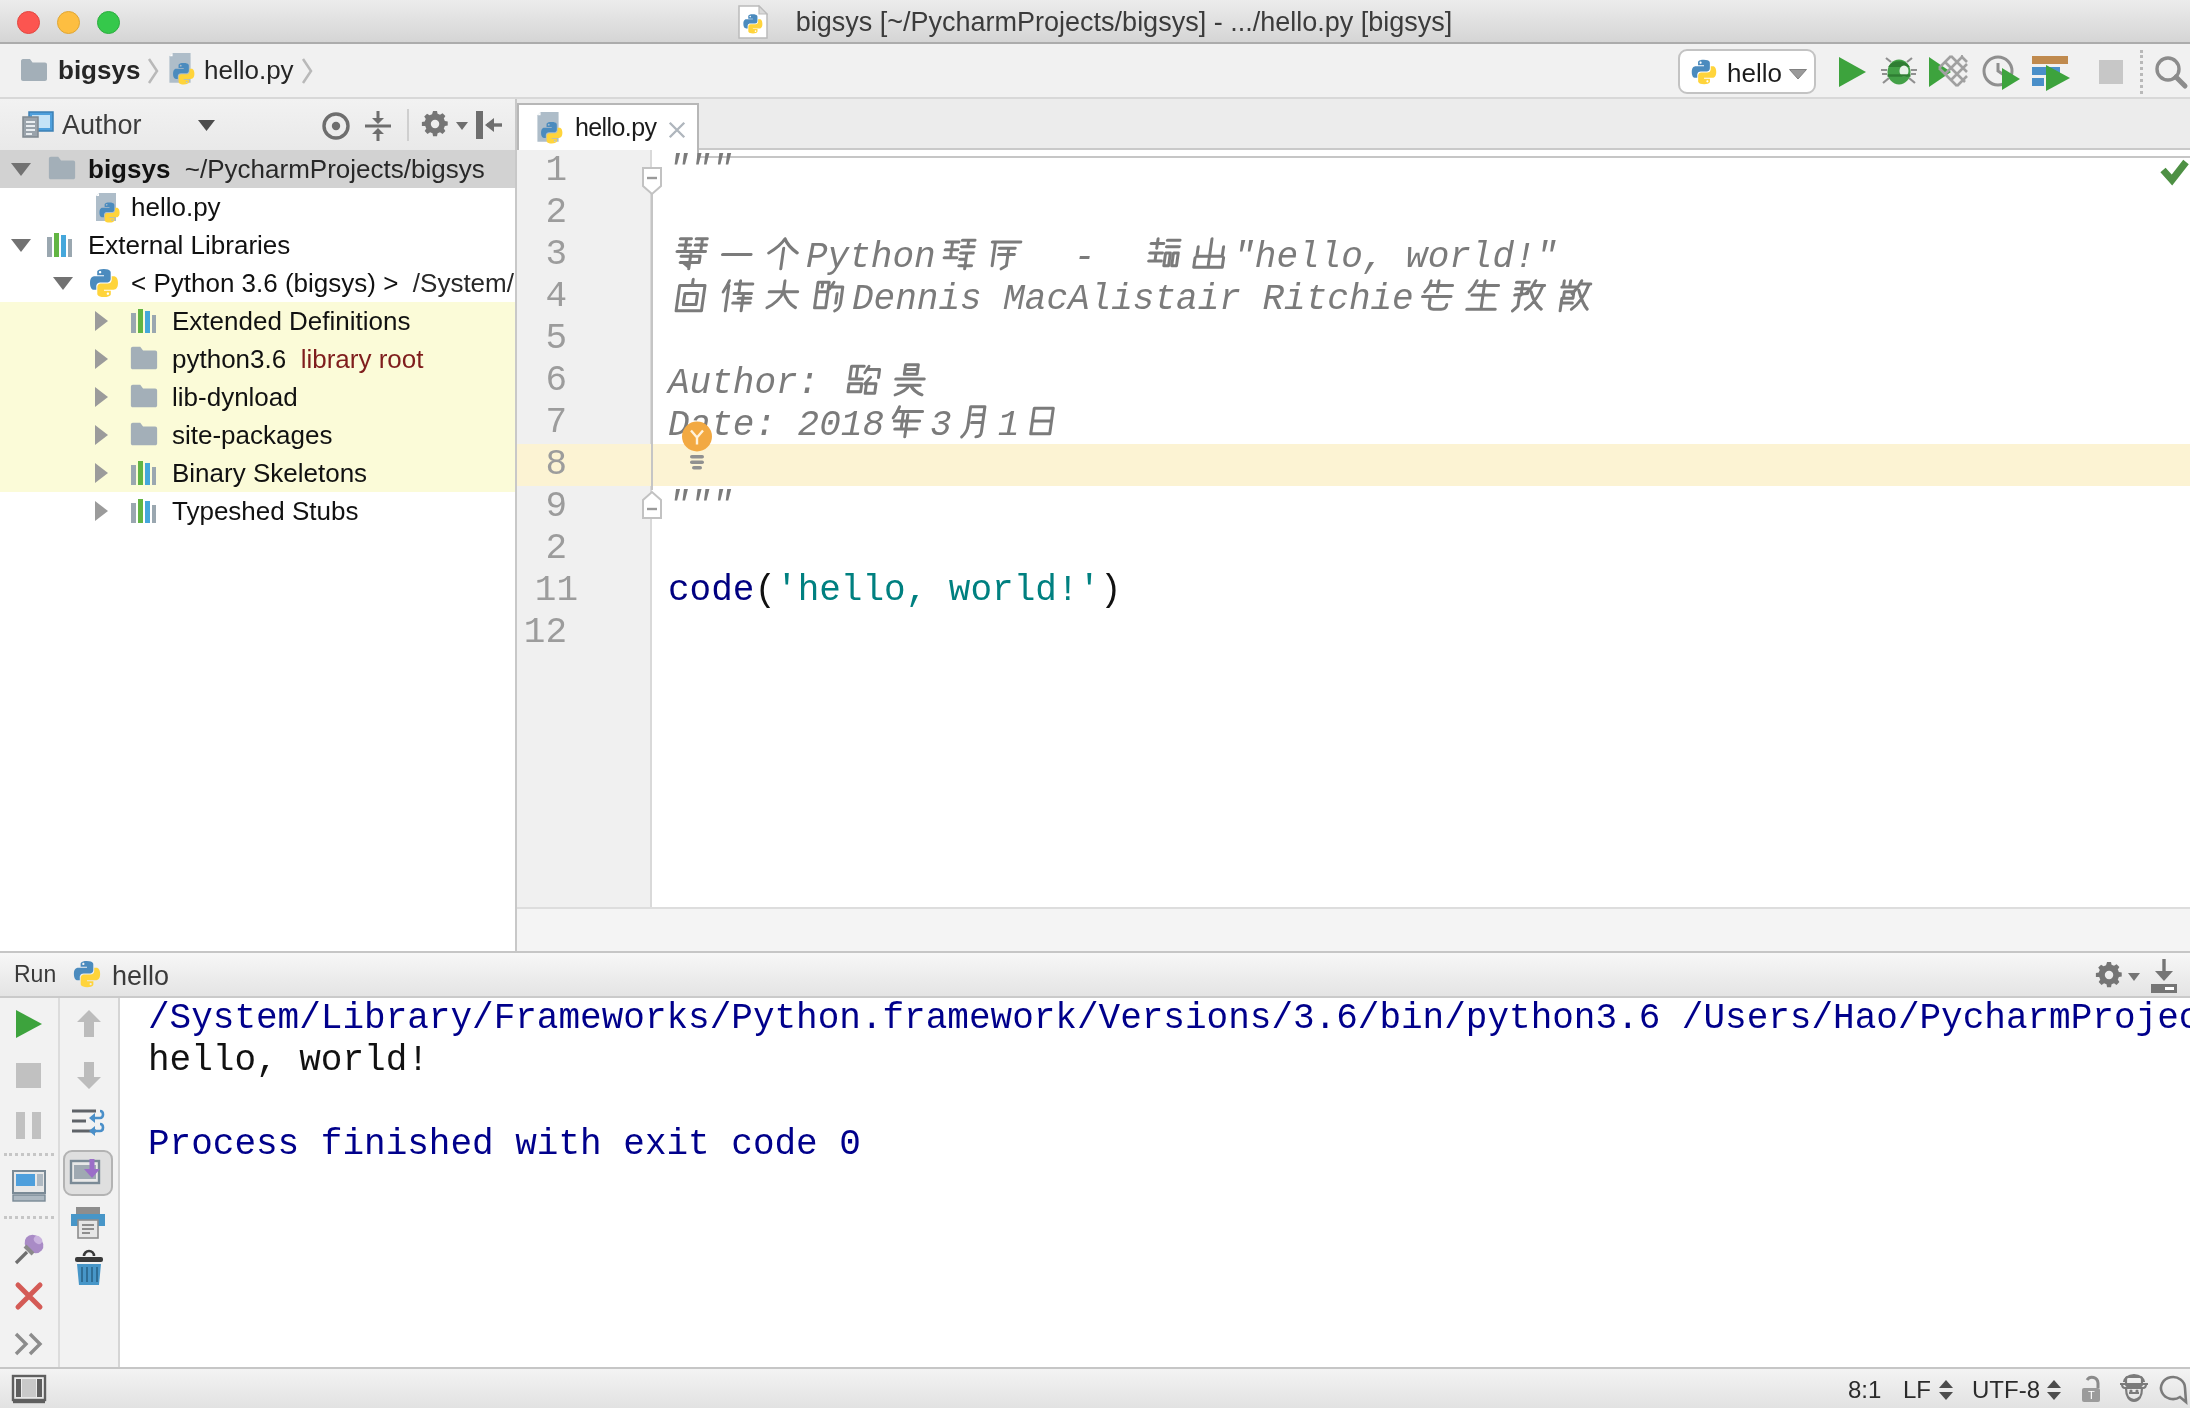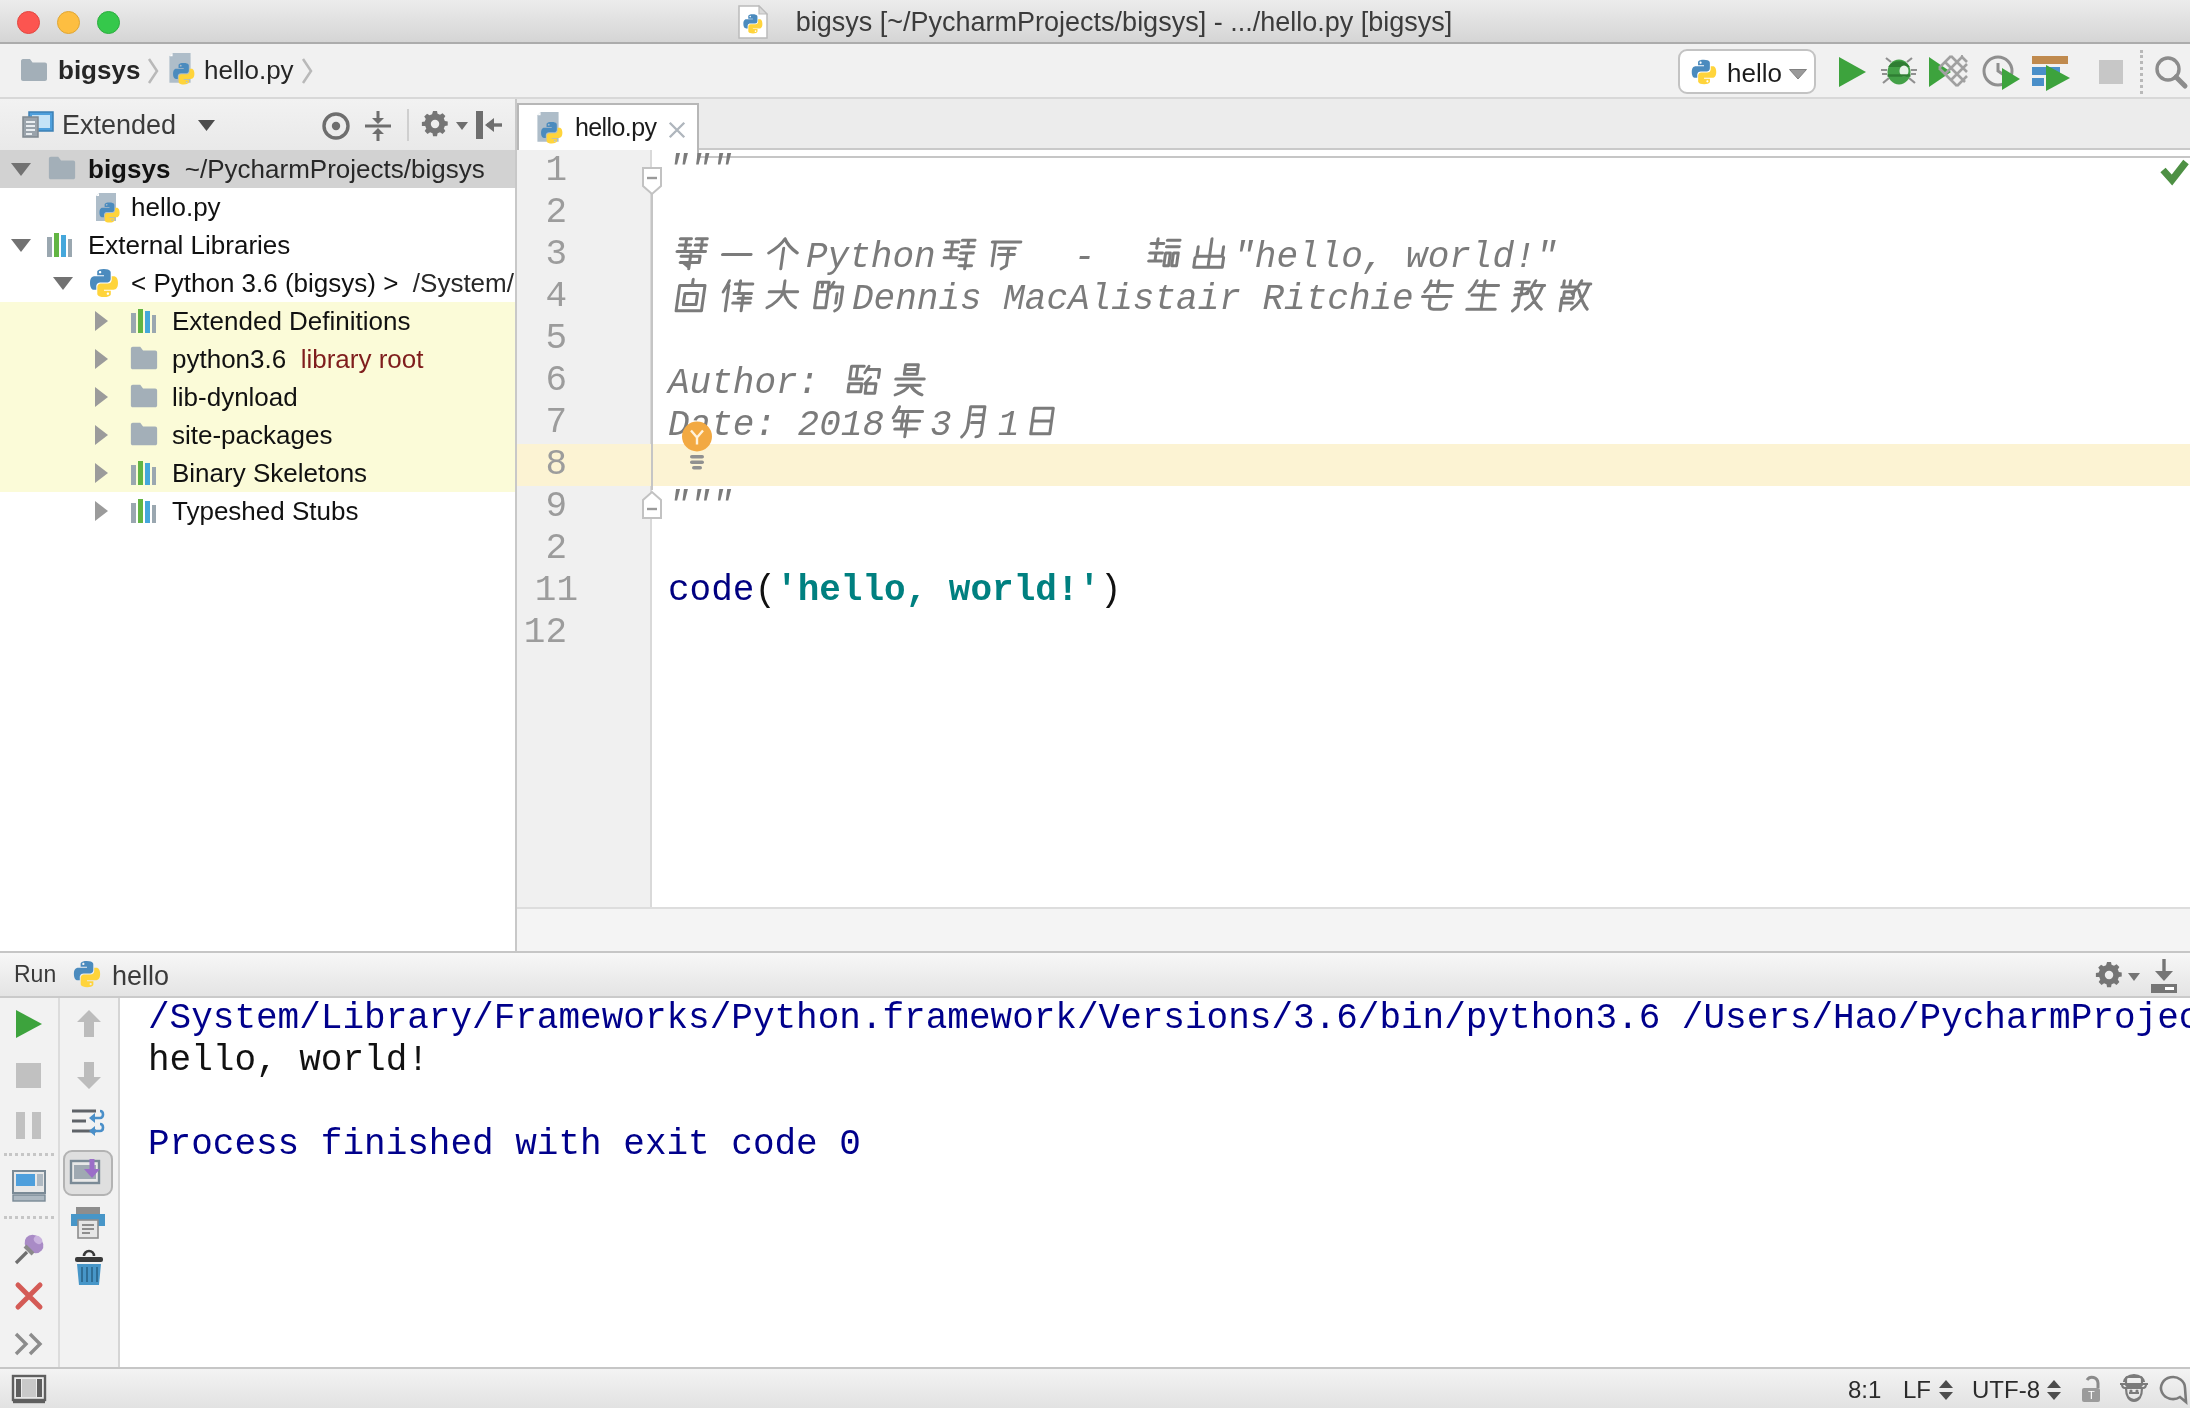--- a/index.html
+++ b/index.html
@@ -180,21 +180,21 @@
 <path d="M22 22l9 9" stroke="#8C8C8C" stroke-width="5" stroke-linecap="round"></path>
   </svg>
 <div class="abs" style="left:0;top:99px;width:516px;height:51px;background:linear-gradient(#F2F2F2,#E9E9E9);">
 <svg class="ic" style="left:22px;top:12px" width="32" height="28" viewBox="0 0 32 28">
 <rect x="7" y="1" width="24" height="19" fill="#4E9FDC" stroke="#3C80B5" stroke-width="1.5"></rect>
 <rect x="10" y="4" width="18" height="13" fill="#C5E3F7"></rect>
 <rect x="1" y="6" width="15" height="20" fill="#9aa3ab" stroke="#808990" stroke-width="1.5"></rect>
 <rect x="1" y="6" width="15" height="20" fill="none"></rect>
 <path d="M4 11h9M4 15h9M4 19h9M4 23h6" stroke="#E9EDF0" stroke-width="1.8"></path>
     </svg>
-<span class="abs" style="left:62px;top:11px;font-size:27px;color:#3C3C3C">Extended</span>
+<span class="abs" style="left:62px;top:11px;font-size:27px;color:#3C3C3C">Author</span>
 <svg class="ic" style="left:198px;top:21px" width="17" height="11" viewBox="0 0 17 11">
       <path fill="#4C4C4C" d="M0 0h17L8.5 11z"></path>
     </svg>
 <svg class="ic" style="left:321px;top:12px" width="30" height="30" viewBox="0 0 30 30">
 <circle cx="15" cy="15" r="12" fill="none" stroke="#6E6E6E" stroke-width="3.4"></circle>
 <circle cx="15" cy="15" r="4.2" fill="#6E6E6E"></circle>
     </svg>
 <svg class="ic" style="left:364px;top:11px" width="28" height="32" viewBox="0 0 28 32">
 <path d="M1 16h26" stroke="#6E6E6E" stroke-width="3"></path>
 <path d="M14 1v9M14 31v-9" stroke="#6E6E6E" stroke-width="3"></path>
@@ -355,21 +355,21 @@
       <use href="#hao4"></use>
     </svg></div>
 <div class="codeline doc" style="top:402px">Date: 2018<svg class="cjk" style="vertical-align:-5px" viewBox="0 0 24 24">
       <use href="#nian2"></use>
     </svg>3<svg class="cjk" style="vertical-align:-5px" viewBox="0 0 24 24">
       <use href="#yue4"></use>
     </svg>1<svg class="cjk" style="vertical-align:-5px" viewBox="0 0 24 24">
       <use href="#ri4"></use>
     </svg></div>
 <div class="codeline doc" style="top:486px">"""</div>
-<div class="codeline" style="top:570px"><span style="color:#000080">code</span><span style="color:#111">(</span><span style="color:#008080;font-weight:bold">'hello, world!'</span><span style="color:#111">)</span></div>
+<div class="codeline" style="top:570px"><span style="color:#000080">code</span><span style="color:#111">(</span><span style="color:#008080;font-weight:normal">'hello, world!'</span><span style="color:#111">)</span></div>
 <svg class="ic" style="left:679px;top:419px" width="36" height="54" viewBox="0 0 36 54">
 <circle cx="18" cy="17.5" r="15" fill="#F2A942"></circle>
 <path d="M12 11.5l6 7 6-7M18 18.5v7" stroke="#FFF3DC" stroke-width="2.4" fill="none"></path>
 <rect x="11" y="36" width="14" height="3.6" rx="1.8" fill="#909090"></rect>
 <rect x="11" y="41.5" width="14" height="3.6" rx="1.8" fill="#909090"></rect>
 <rect x="13" y="47" width="10" height="3.6" rx="1.8" fill="#909090"></rect>
   </svg>
 <svg class="ic" style="left:2160px;top:160px" width="28" height="24" viewBox="0 0 28 24">
 <path d="M3 10l9 10L26 2" fill="none" stroke="#4E9044" stroke-width="7"></path>
   </svg>

